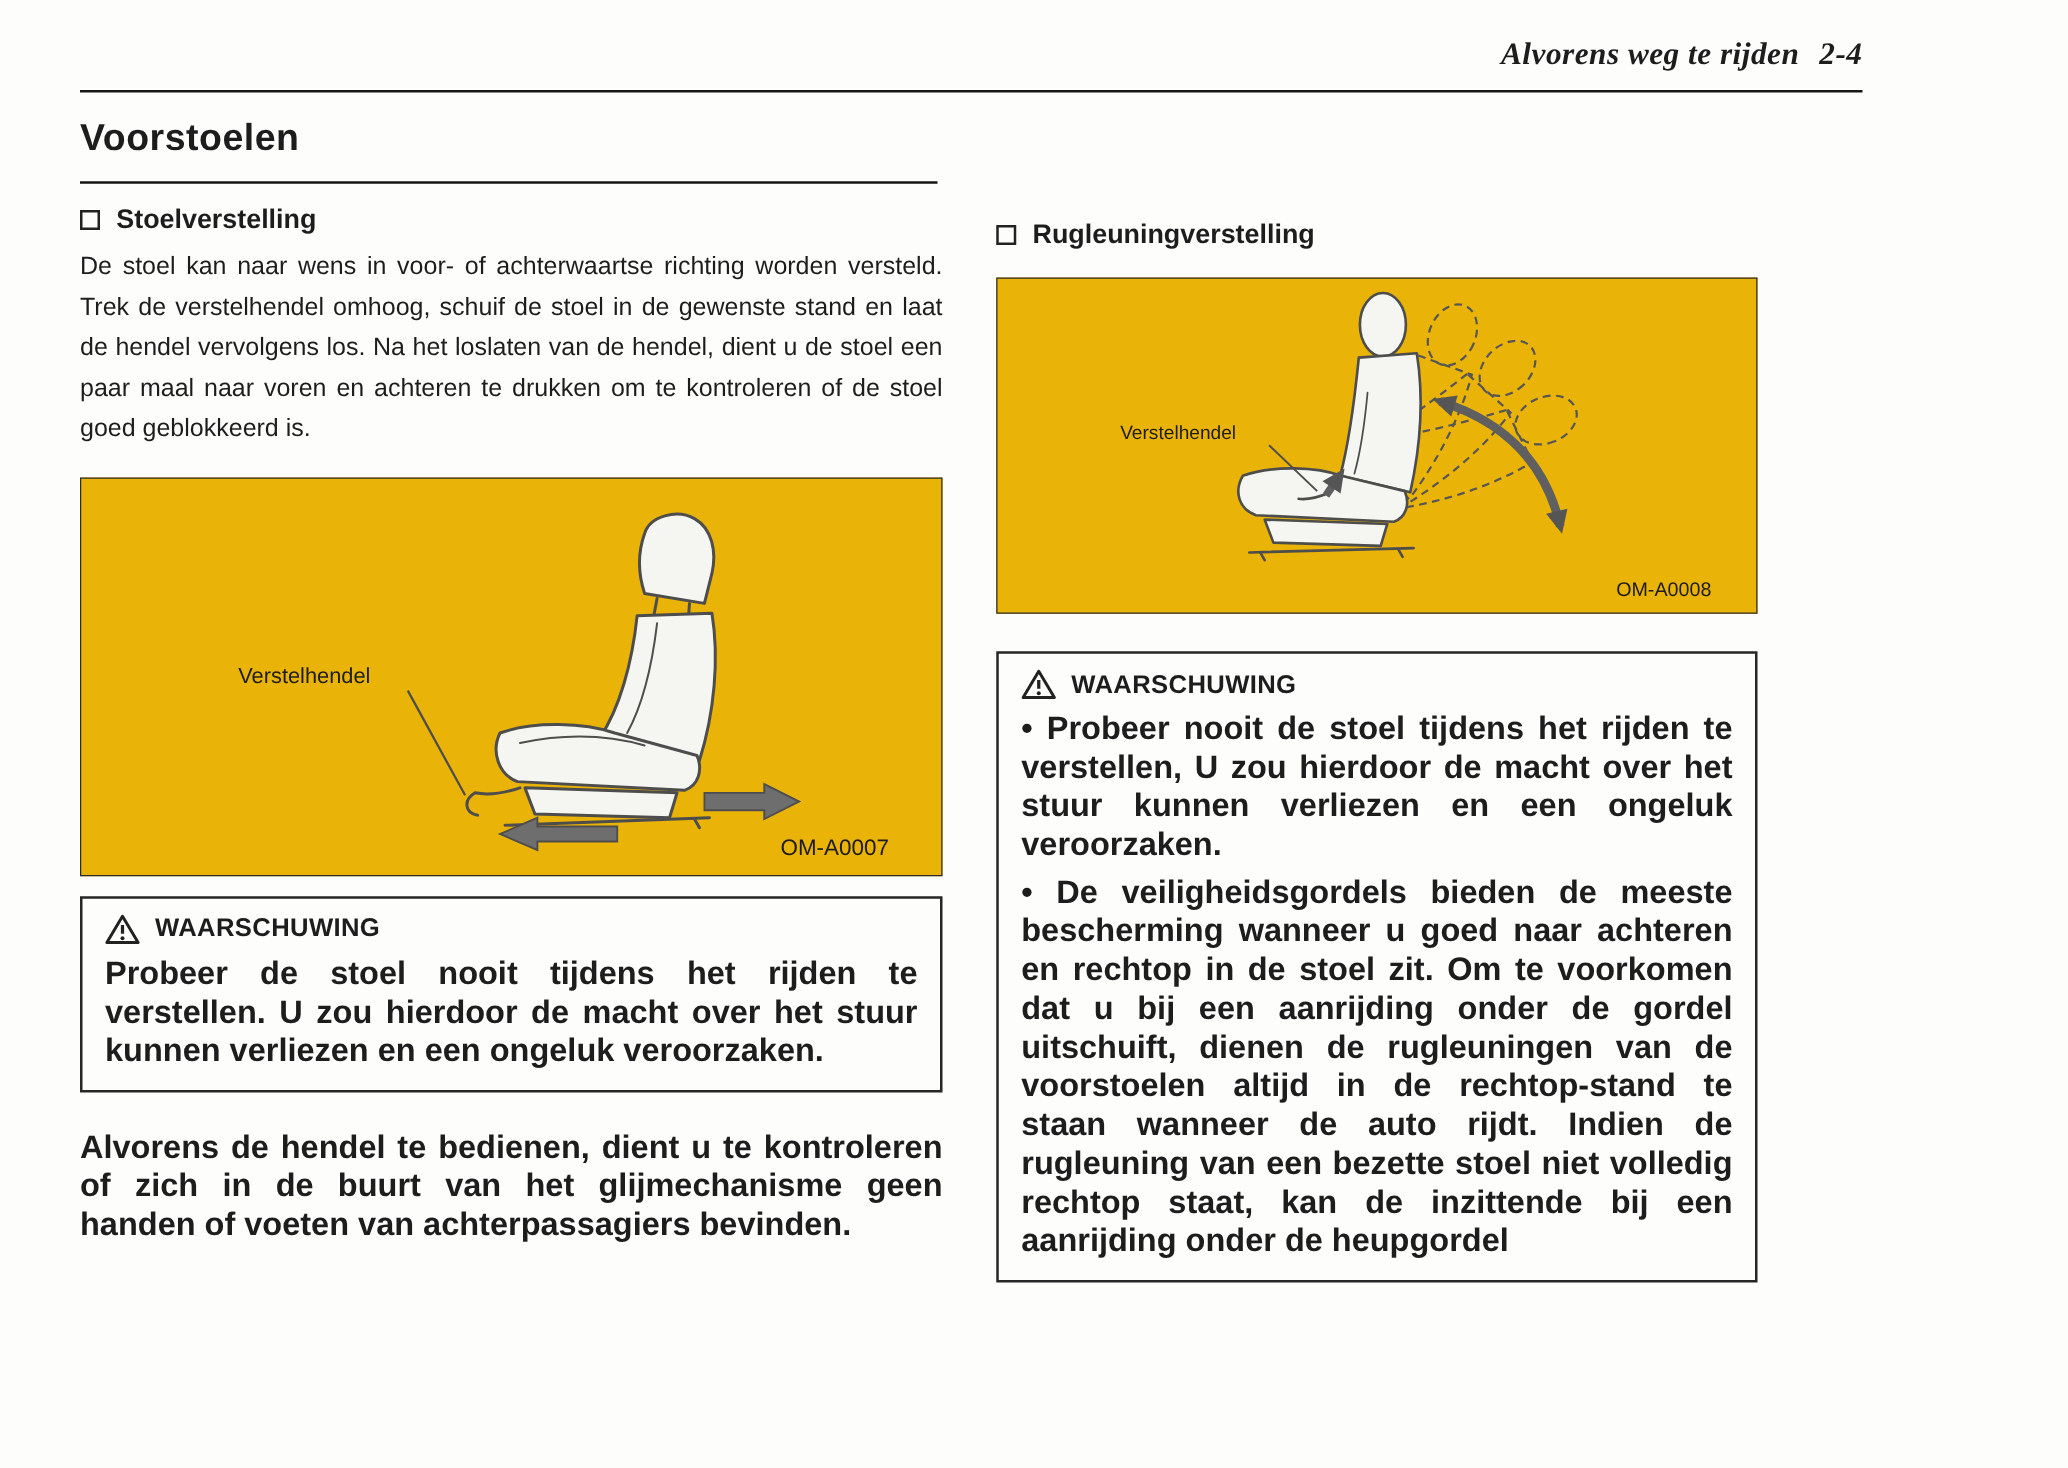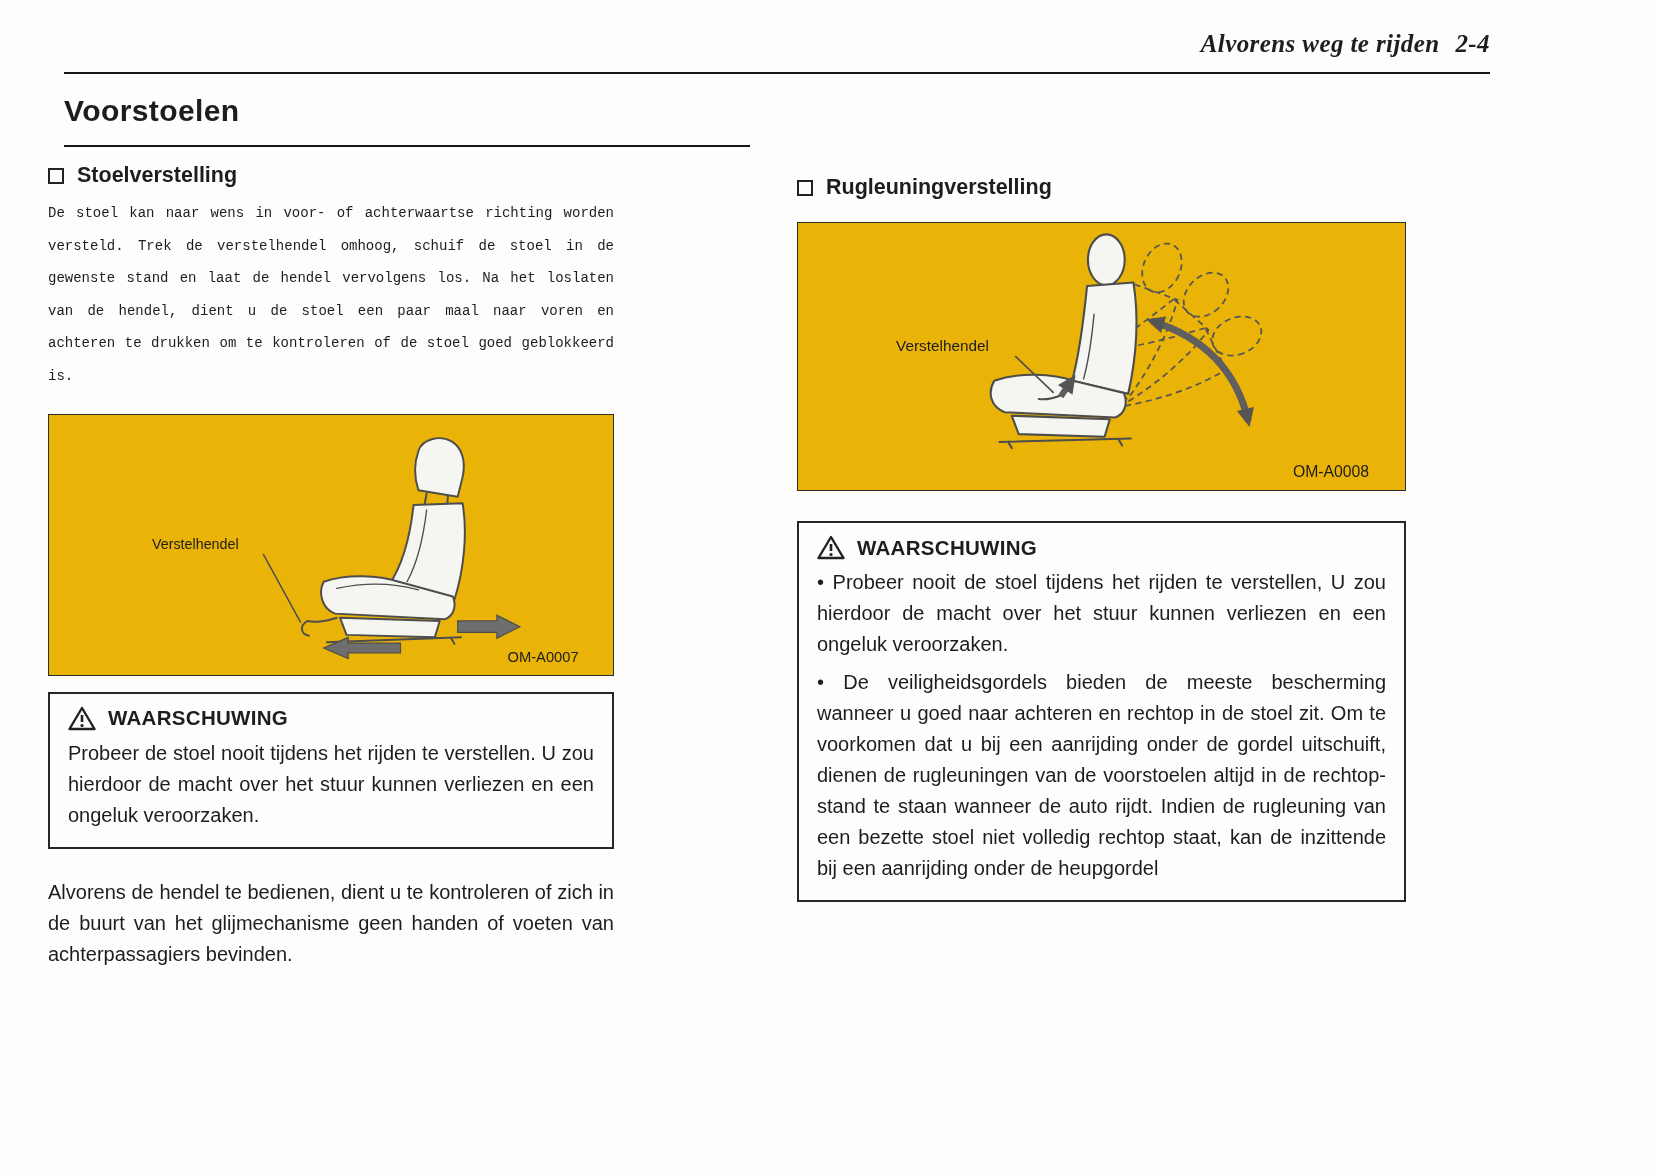--- a/index.html
+++ b/index.html
@@ -19,38 +19,38 @@
   }
   .running-head .pageno { margin-left:16px; }
 
   .rule { position:absolute; background:#161616; height:2px; }
   .head-rule { top:72px; left:64px; width:1426px; }
   .title-rule { top:145px; left:64px; width:686px; }
 
   .page-title { position:absolute; top:94px; left:64px; font-size:30px; font-weight:bold; letter-spacing:.4px; }
 
   .col { position:absolute; top:163px; }
-  .col-left  { left:48px;  width:566px; }
+  .col-left  { left:64px;  width:690px; }
   .col-right { left:797px; width:609px;margin-top:12px; }
 
   .sec-head { display:flex; align-items:center; gap:13px; font-size:21.5px; font-weight:bold; }
   .checkbox { width:16px; height:16px; border:2px solid #222; flex:0 0 auto; margin-top:1px; }
 
-  .body-text { margin-top:9px; font-size:14px; line-height:32.5px; text-align:justify;font-family:Liberation Mono, monospace; }
+  .body-text { margin-top:9px; font-size:20px; line-height:32.5px; text-align:justify; }
 
   .figure { margin-top:22px; border:1.6px solid #2c2c2c; background:#eab308; }
   .figure svg { display:block; width:100%; height:auto; }
   svg text { font-size:17.5px; fill:#1d1d1d; font-family:"Liberation Sans","DejaVu Sans",sans-serif; }
   svg text.code { font-size:18px; }
 
   .warnbox { border:2px solid #262626; padding:12px 18px 16px; }
   .col-left  .warnbox { margin-top:16px; }
   .col-right .warnbox { margin-top:30px; }
   .warn-head { display:flex; align-items:center; gap:12px; font-size:20.5px; font-weight:bold; letter-spacing:.3px; }
-  .warn-body, .w-item { margin-top:7px; font-weight:normal; font-size:20px; line-height:31px; text-align:justify; }
+  .warn-body, .w-item { margin-top:7px; font-weight:bold; font-size:26px; line-height:31px; text-align:justify; }
   .w-item::before { content:"•  "; }
 
   .caution { margin-top:28px; }
   .caution .warn-head { font-size:20.5px; }
   .caution .warn-body { margin-top:8px; }
 
   .tri { flex:0 0 auto; }
 </style>
 </head>
 <body>

